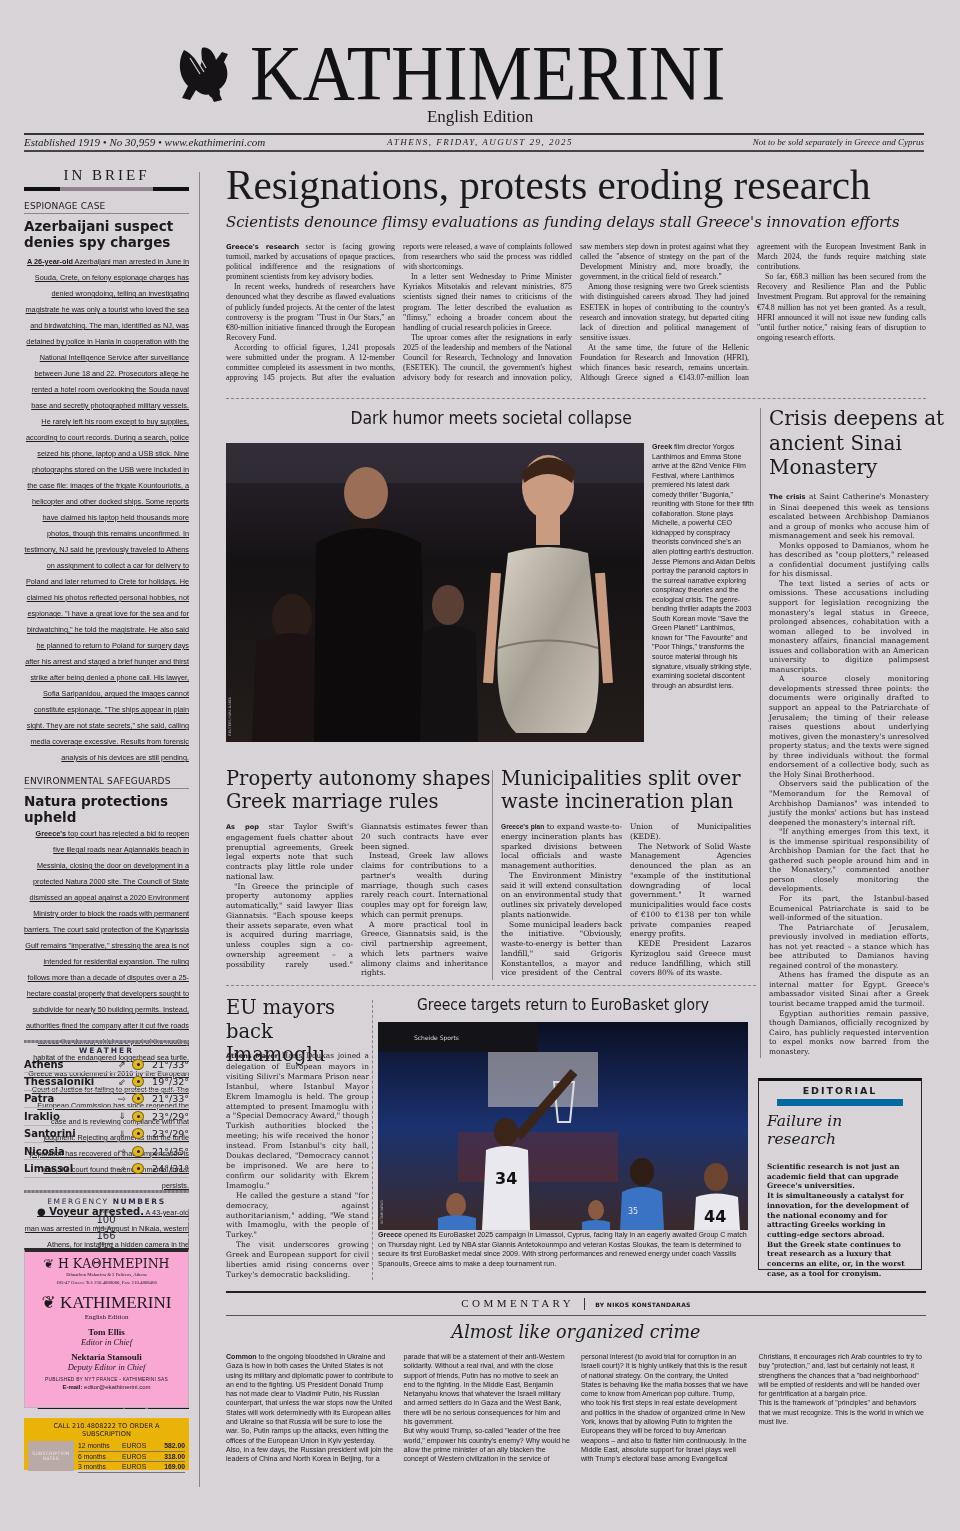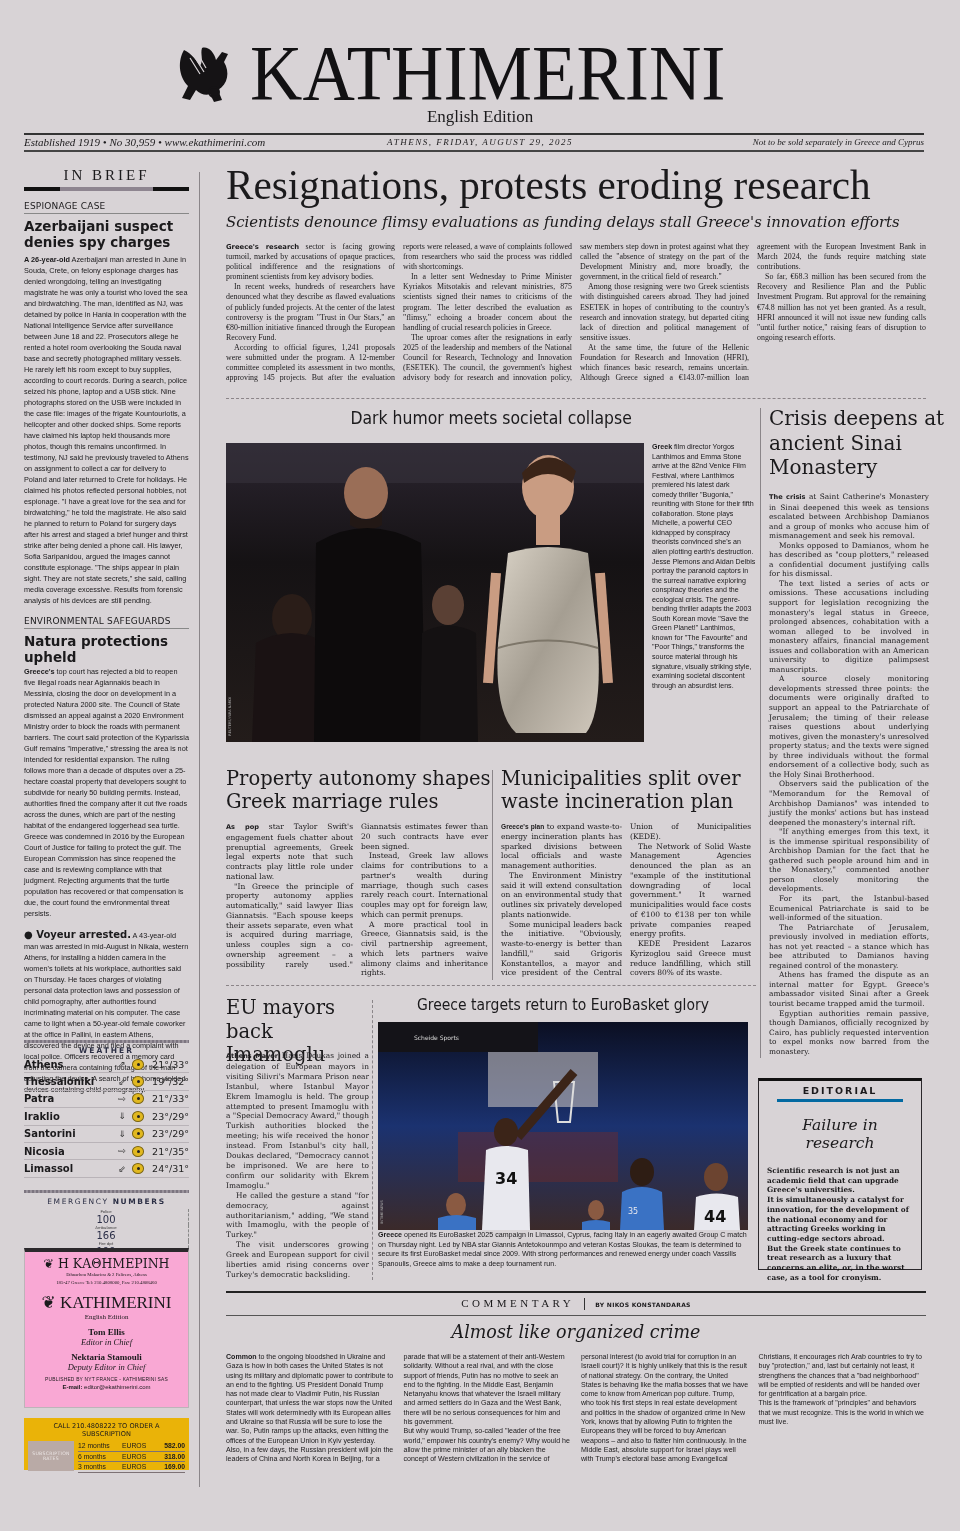--- a/index.html
+++ b/index.html
@@ -29,21 +29,21 @@
   .info-center { left: 0; width: 960px; text-align: center; letter-spacing: 1.5px; font-size: 9px; }
   .info-right { right: 36px; font-size: 9px; text-align: center; }
 
   
   .leftcol { left: 24px; top: 165px; width: 165px; }
   .col-divider { left: 199px; top: 172px; width: 1px; height: 1315px; background: #8a8589; }
   .brief-title { font-family: "Liberation Serif", serif; font-size: 15px; letter-spacing: 3px; text-align: center; line-height: 20px; }
   .brief-bar { height: 4px; margin-top: 2px; background: linear-gradient(90deg, #111 0 22%, #8e8590 22% 78%, #111 78%); }
   .kicker { font-family: "DejaVu Sans", sans-serif; font-size: 9px; letter-spacing: 0.2px; margin-top: 10px; padding-bottom: 2px; border-bottom: 1px solid #888; }
   .brief-head { font-family: "DejaVu Sans", sans-serif; font-weight: bold; font-size: 13.5px; line-height: 16px; margin-top: 4px; }
-  .brief-body { font-family: "Liberation Sans", sans-serif; font-size: 7.3px; line-height: 11px; margin-top: 4px; text-align: left; }
+  .brief-body { font-family: "Liberation Sans", sans-serif; font-size: 7.3px; line-height: 16px; margin-top: 4px; text-align: right; text-decoration: underline; }
   .brief-body b { font-weight: bold; }
   .voyeur-head { font-family: "DejaVu Sans", sans-serif; font-weight: bold; font-size: 10px; }
 
   .weather { left: 24px; top: 1040px; width: 165px; }
   .grayrule { height: 3px; background: repeating-linear-gradient(90deg,#7c7580 0 2px,#9a939c 2px 4px); }
   .weather-title { text-align: center; font-family: "DejaVu Sans", sans-serif; font-size: 7.5px; font-weight: bold; letter-spacing: 2px; color: #2d3046; margin: 3px 0 1px; }
   .wrow { display: flex; align-items: center; height: 17.4px; border-bottom: 1px solid #b9b3b8; font-family: "DejaVu Sans", sans-serif; }
   .wcity { width: 92px; font-size: 10px; font-weight: bold; }
   .wicon { width: 20px; font-size: 9px; color: #333; text-align: center; }
   .wsun { width: 13px; height: 11px; border-radius: 50%; background: #e1b81f; border: 1px solid #7b6410; position: relative; margin-right: 8px; }
@@ -125,22 +125,22 @@
   .vrule-eu { left: 372px; top: 1000px; width: 1px; height: 280px; border-left: 1px dashed #8a8589; }
 
   
   .bb-title { left: 378px; top: 996px; width: 370px; text-align: center; font-family: "DejaVu Sans", sans-serif; font-size: 15px; transform: scaleX(0.93); }
   .photo2 { left: 378px; top: 1022px; width: 370px; height: 208px; overflow: hidden; background: #0e1a3c; }
   .bb-caption { left: 378px; top: 1231px; width: 372px; font-family: "Liberation Sans", sans-serif; font-size: 7.1px; line-height: 9.5px; }
   .bb-caption b { font-weight: bold; }
 
   
   .editorial { left: 758px; top: 1078px; width: 164px; height: 192px; border: 1px solid #2b282c; border-top: 3px solid #111; padding: 4px 8px; }
-  .ed-kicker { text-align: center; font-family: "DejaVu Sans", sans-serif; font-weight: bold; font-size: 9.5px; letter-spacing: 2px; padding-bottom: 3px; border-bottom: 3px solid #0369a1; margin: 0 10px; }
-  .ed-title { text-align: center; font-family: "DejaVu Serif", serif; font-style: italic; font-size: 15.5px; margin-top: 14px; }
+  .ed-kicker { text-align: center; font-family: "DejaVu Sans", sans-serif; font-weight: bold; font-size: 9.5px; letter-spacing: 2px; padding-bottom: 3px; border-bottom: 7px solid #0369a1; margin: 0 10px; }
+  .ed-title { text-align: left; font-family: "DejaVu Serif", serif; font-style: italic; font-size: 15.5px; margin-top: 6px; }
   .ed-body { margin-top: 14px; font-family: "DejaVu Serif", serif; font-weight: bold; font-size: 7.3px; line-height: 9.7px; }
 
   
   .comm-rule1 { left: 226px; top: 1291px; width: 700px; height: 2px; background: #222; }
   .comm-head { left: 226px; top: 1297px; width: 700px; text-align: center; font-family: "Liberation Serif", serif; font-size: 11px; letter-spacing: 3.5px; }
   .comm-head .sep { display: inline-block; width: 1px; height: 12px; background: #333; margin: 0 10px; vertical-align: middle; }
   .comm-head .by { font-family: "DejaVu Sans", sans-serif; font-weight: bold; font-size: 6px; letter-spacing: 0.3px; vertical-align: middle; }
   .comm-rule2 { left: 226px; top: 1315px; width: 700px; height: 1px; background: #555; }
   .comm-title { left: 226px; top: 1318px; width: 700px; text-align: center; font-family: "DejaVu Serif", serif; font-style: italic; font-size: 19px; line-height: 26px; transform: scaleX(0.92); }
   .comm-body { left: 226px; top: 1352px; width: 700px; column-count: 4; column-gap: 10px; font-family: "Liberation Sans", sans-serif; font-size: 7.05px; line-height: 9.3px; }

